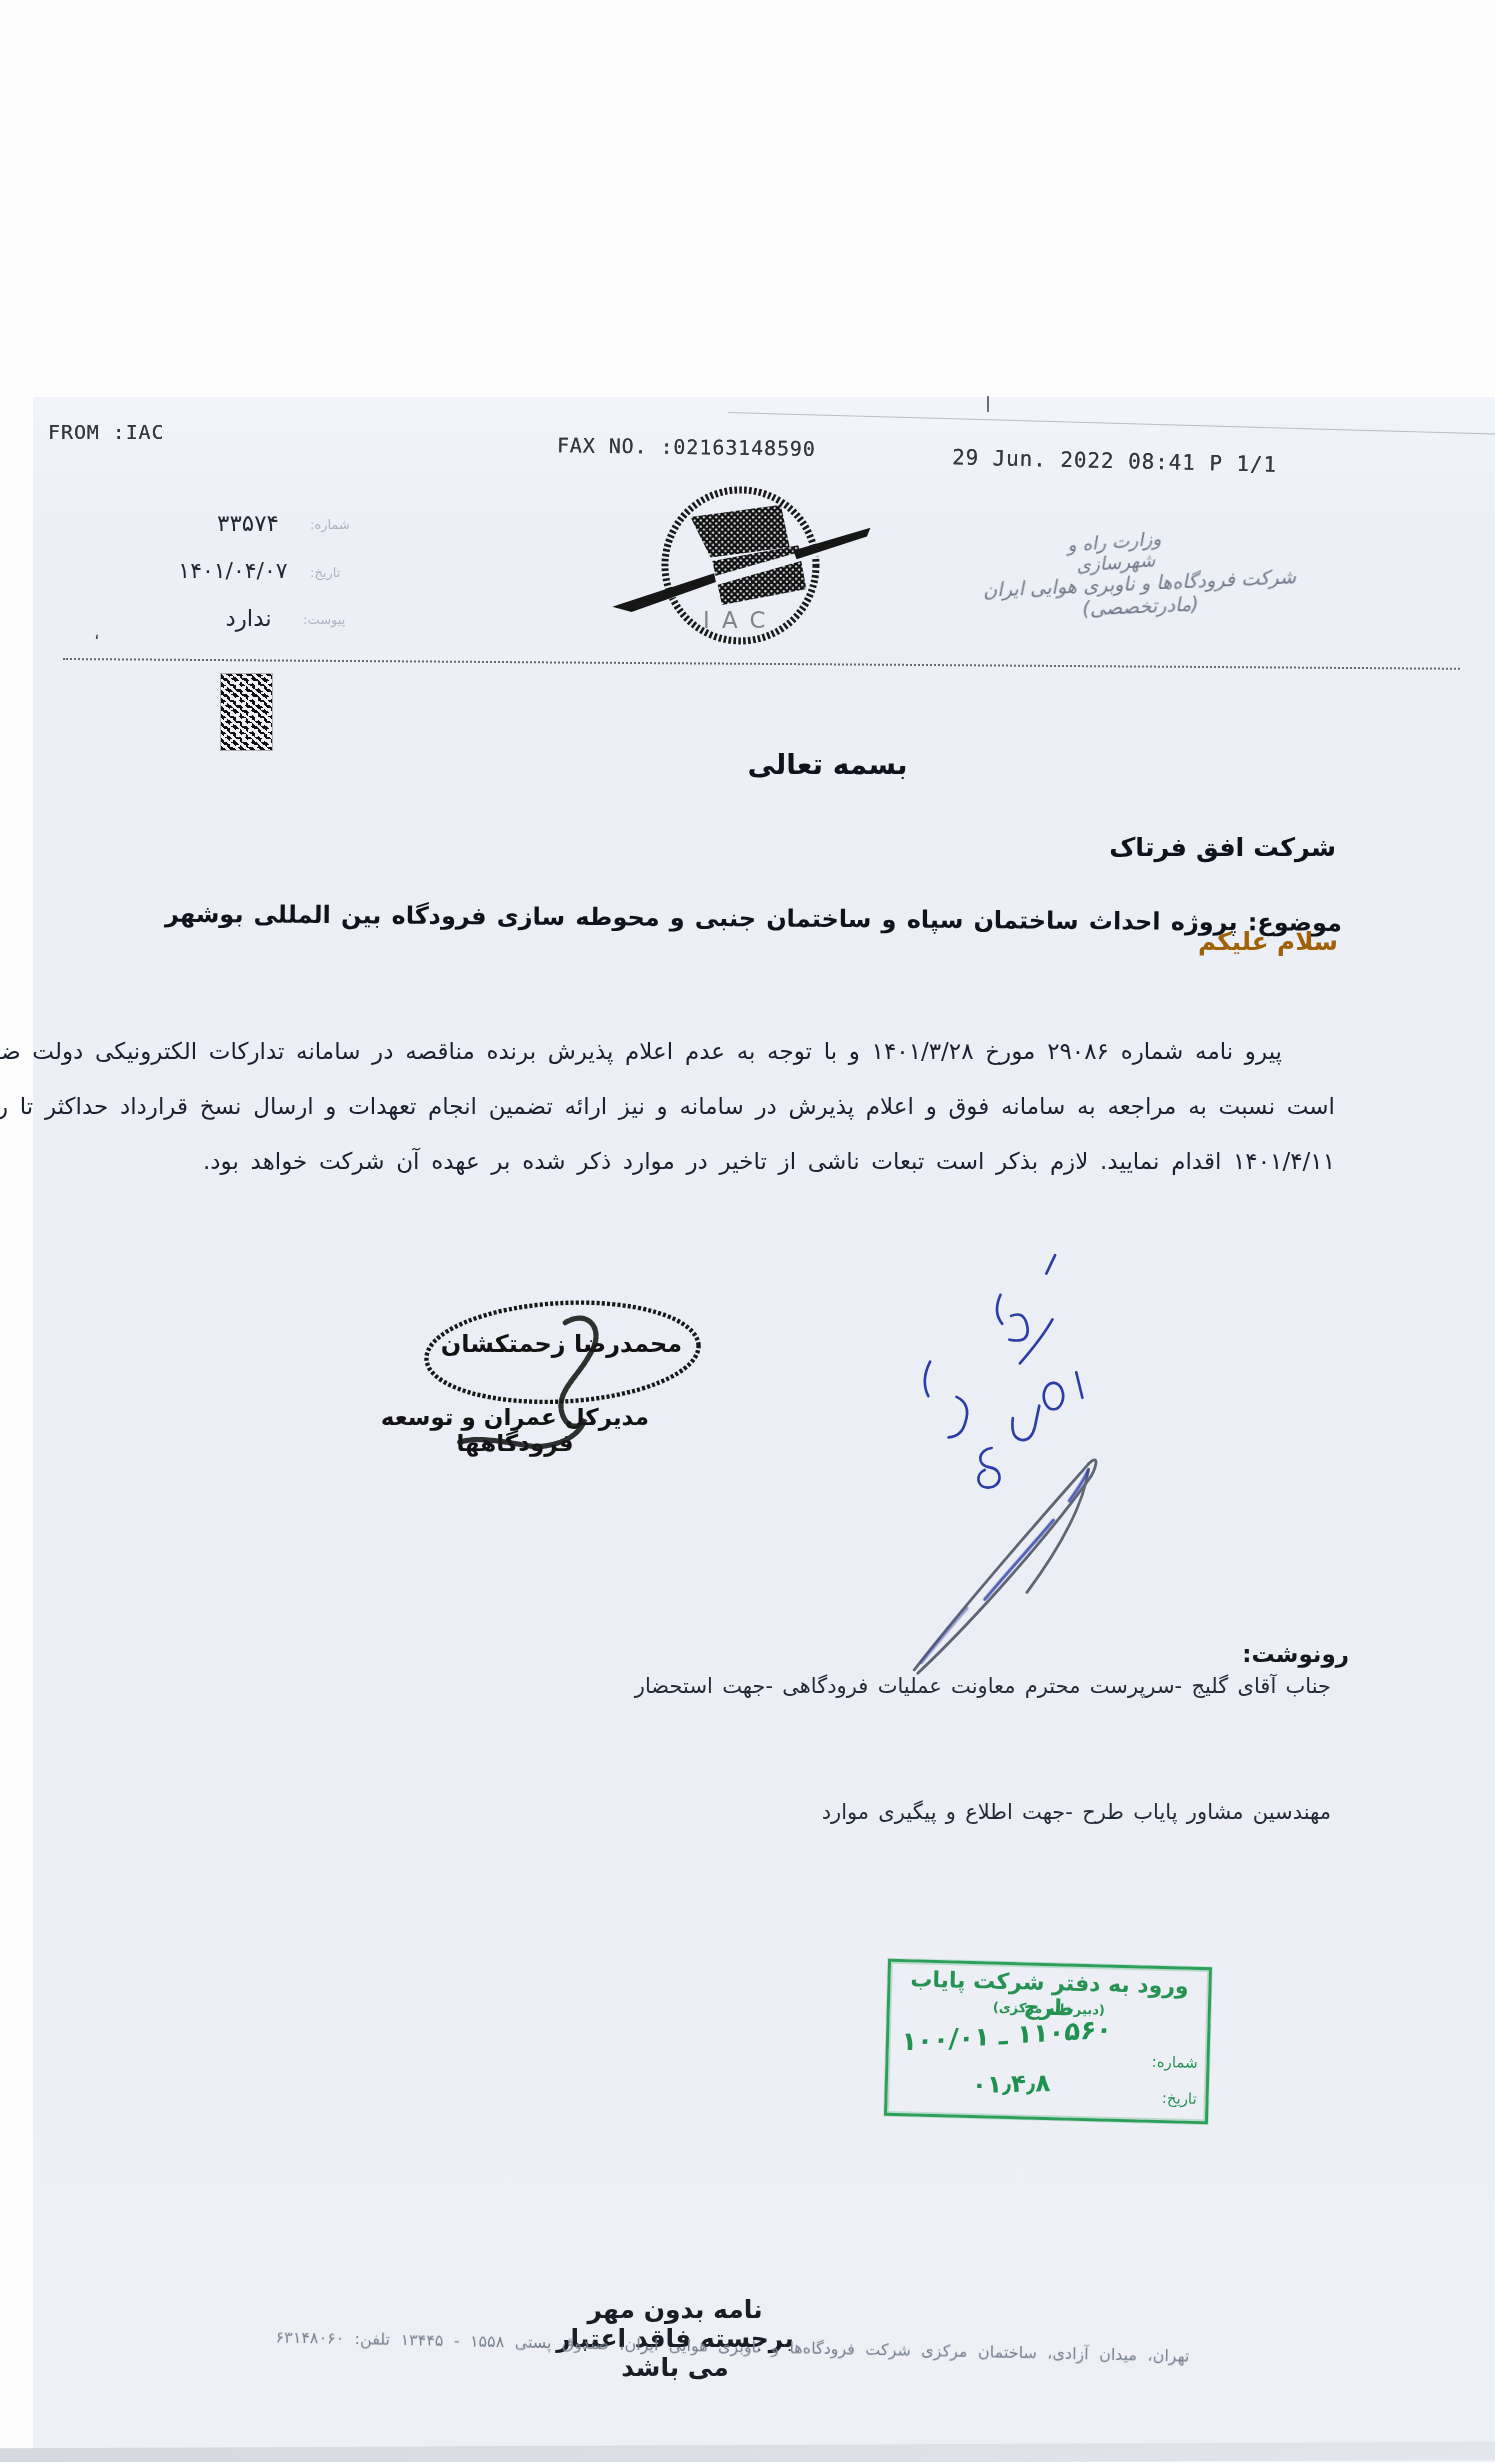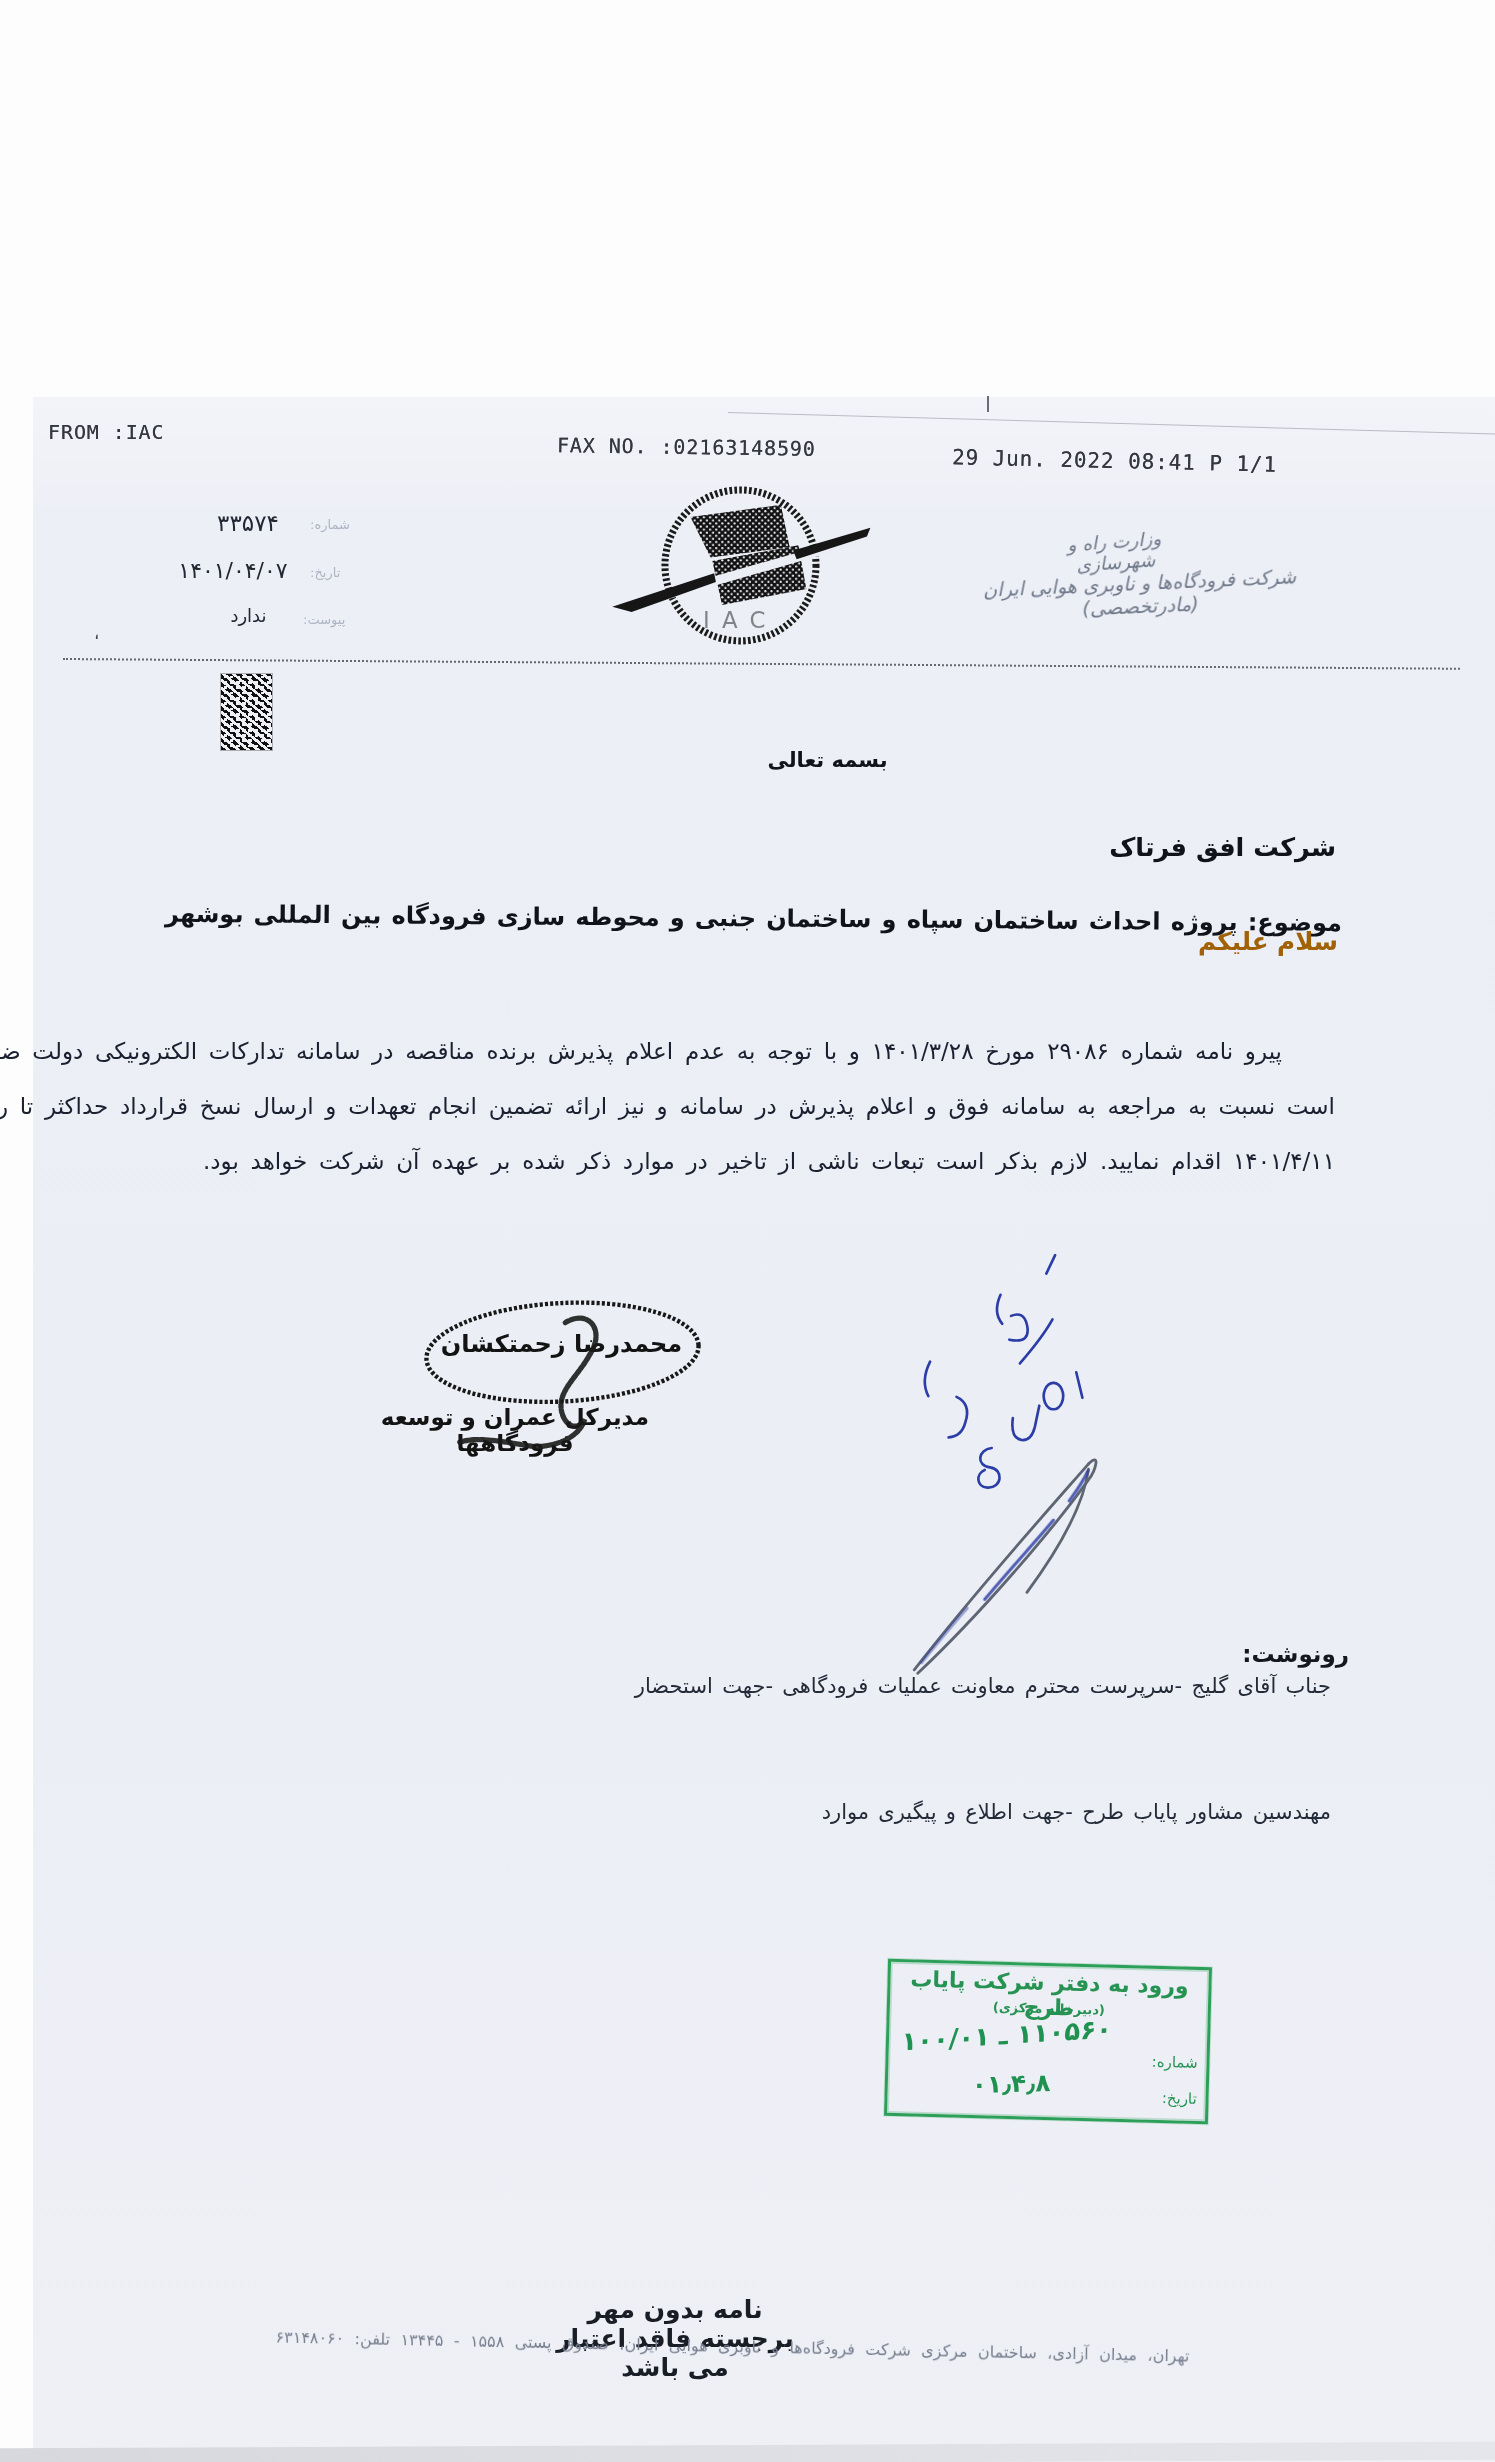--- a/index.html
+++ b/index.html
@@ -23,21 +23,21 @@
   .faxtxt{font-family:"DejaVu Sans Mono",monospace;color:#34373e;letter-spacing:0.9px;
           text-shadow:0 0 0.5px #5a5d64;}
   .fax-from{left:48px;top:420px;font-size:20px;}
   .fax-no{left:557px;top:435px;font-size:20px;transform:rotate(0.8deg);}
   .fax-dt{left:952px;top:449px;font-size:21px;transform:rotate(1.3deg);}
 
   
   .ref-val{color:#222734;font-size:23px;direction:ltr;text-align:center;}
   .ref-num{left:195px;top:510px;width:106px;}
   .ref-date{left:167px;top:558px;width:132px;font-size:22px;}
-  .ref-att{left:209px;top:605px;width:79px;font-size:18px;direction:rtl;}
+  .ref-att{left:209px;top:605px;width:79px;font-size:23px;direction:rtl;}
   .ref-lbl{color:#9aa1b2;font-size:13px;opacity:.75;filter:blur(0.4px);direction:rtl;}
   .lbl-num{left:310px;top:517px;}
   .lbl-date{left:310px;top:565px;}
   .lbl-att{left:303px;top:612px;}
   .stray-mark{left:93px;top:623px;font-size:17.6px;color:#3c3f46;transform:rotate(-12deg);}
 
   
   .lh{color:#6e7889;filter:blur(0.4px);text-align:center;direction:rtl;}
   .lh-ministry{left:1027px;top:531px;width:176px;font-size:18.5px;transform:rotate(-4deg);font-style:italic;}
   .lh-company{left:930px;top:572px;width:420px;font-size:19.3px;transform:rotate(-2.5deg);font-style:italic;}
@@ -45,21 +45,21 @@
   .dots-sep{left:63px;top:658px;width:1397px;height:0;border-top:2.6px dotted #4d5058;
             transform:rotate(0.4deg);transform-origin:left top;opacity:.85;}
 
   .barcode{left:221px;top:674px;width:51px;height:76px;
     background:
       repeating-linear-gradient(39deg,transparent 0 3.5px,#eef0f6 3.5px 6.2px),
       repeating-linear-gradient(0deg,#101010 0 2.6px,transparent 2.6px 5.3px),
       repeating-linear-gradient(90deg,#101010 0 2.6px,transparent 2.6px 6.2px),#eef0f6;
     outline:0.9px solid rgba(20,20,20,.3);}
 
-  .besmeleh{left:744px;top:748px;width:167px;font-size:21px;text-align:center;color:#10131b;}
+  .besmeleh{left:744px;top:748px;width:167px;font-size:28px;text-align:center;color:#10131b;}
   .recipient{right:171px;top:832px;font-size:25.5px;color:#10131b;}
   .subject{right:165px;top:909px;font-size:24px;color:#10131b;transform:rotate(0.45deg);
            transform-origin:right center;word-spacing:1.8px;}
   .salutation{right:169px;top:927px;font-size:24.6px;color:#a16207;}
 
   .bodyline{color:#1a2030;font-size:23px;word-spacing:4.4px;}
   .bl1{right:225px;top:1038px;}
   .bl2{right:172px;top:1093px;}
   .bl3{right:172px;top:1148px;}
 

